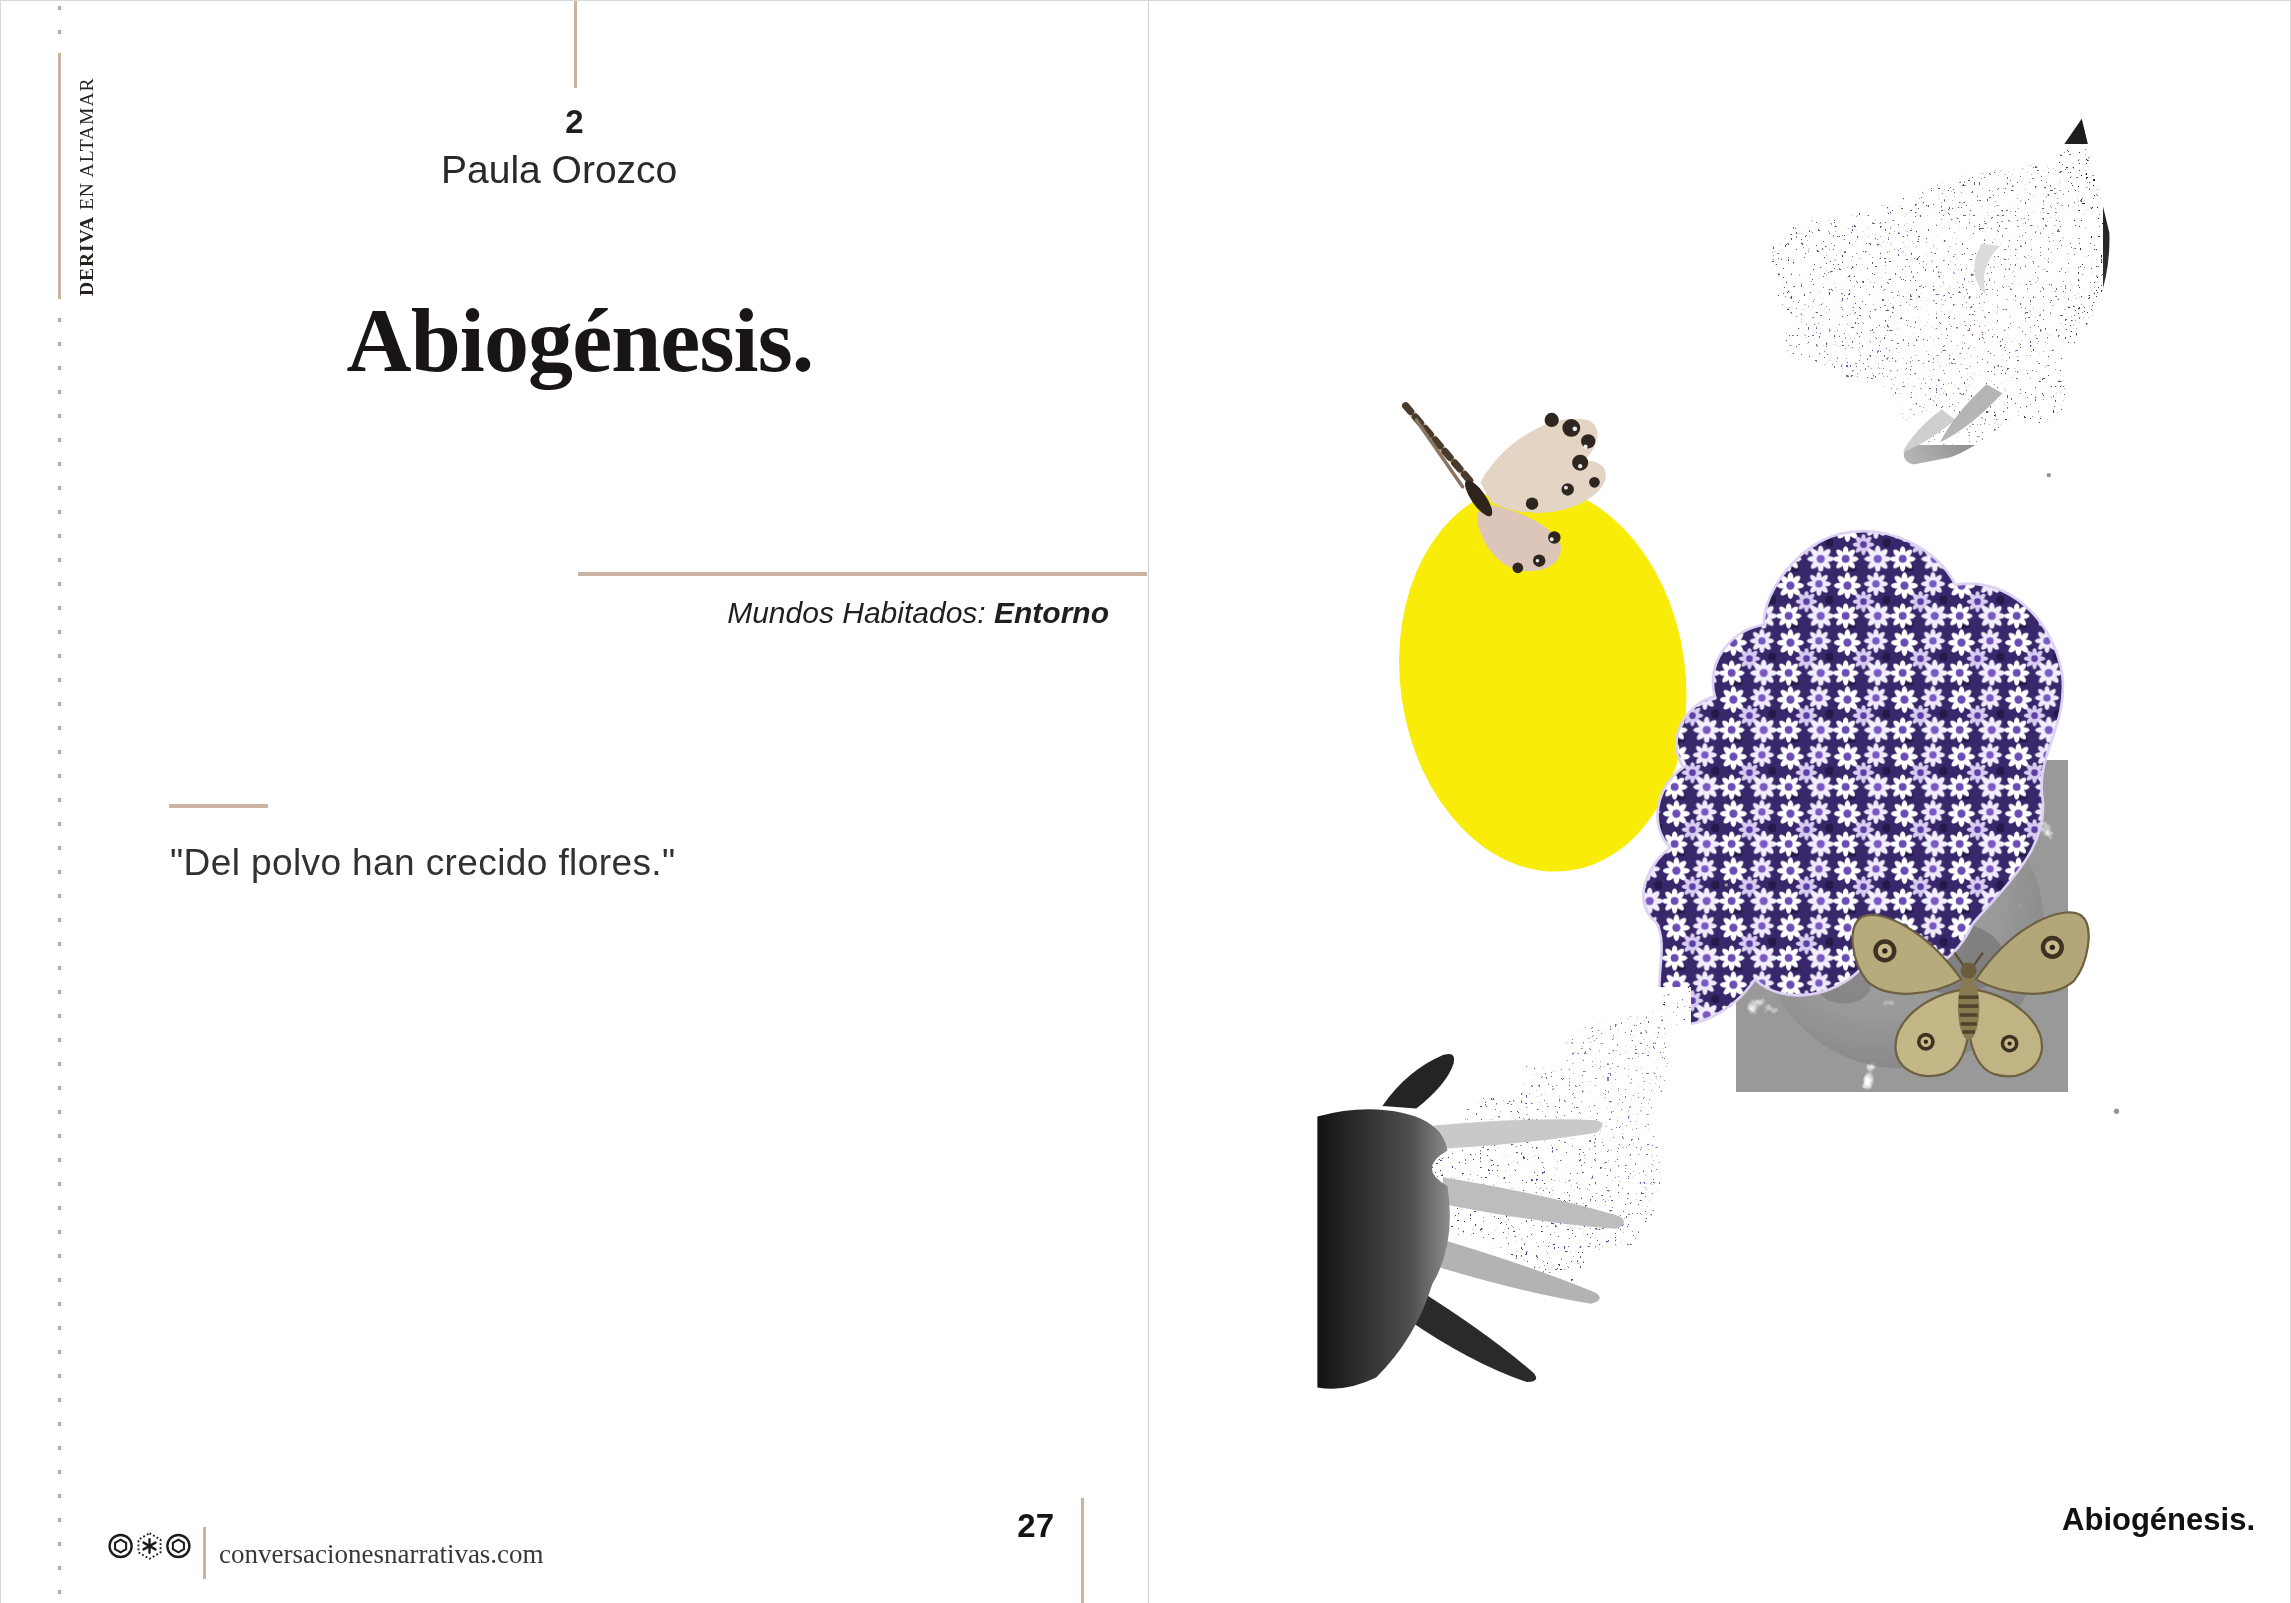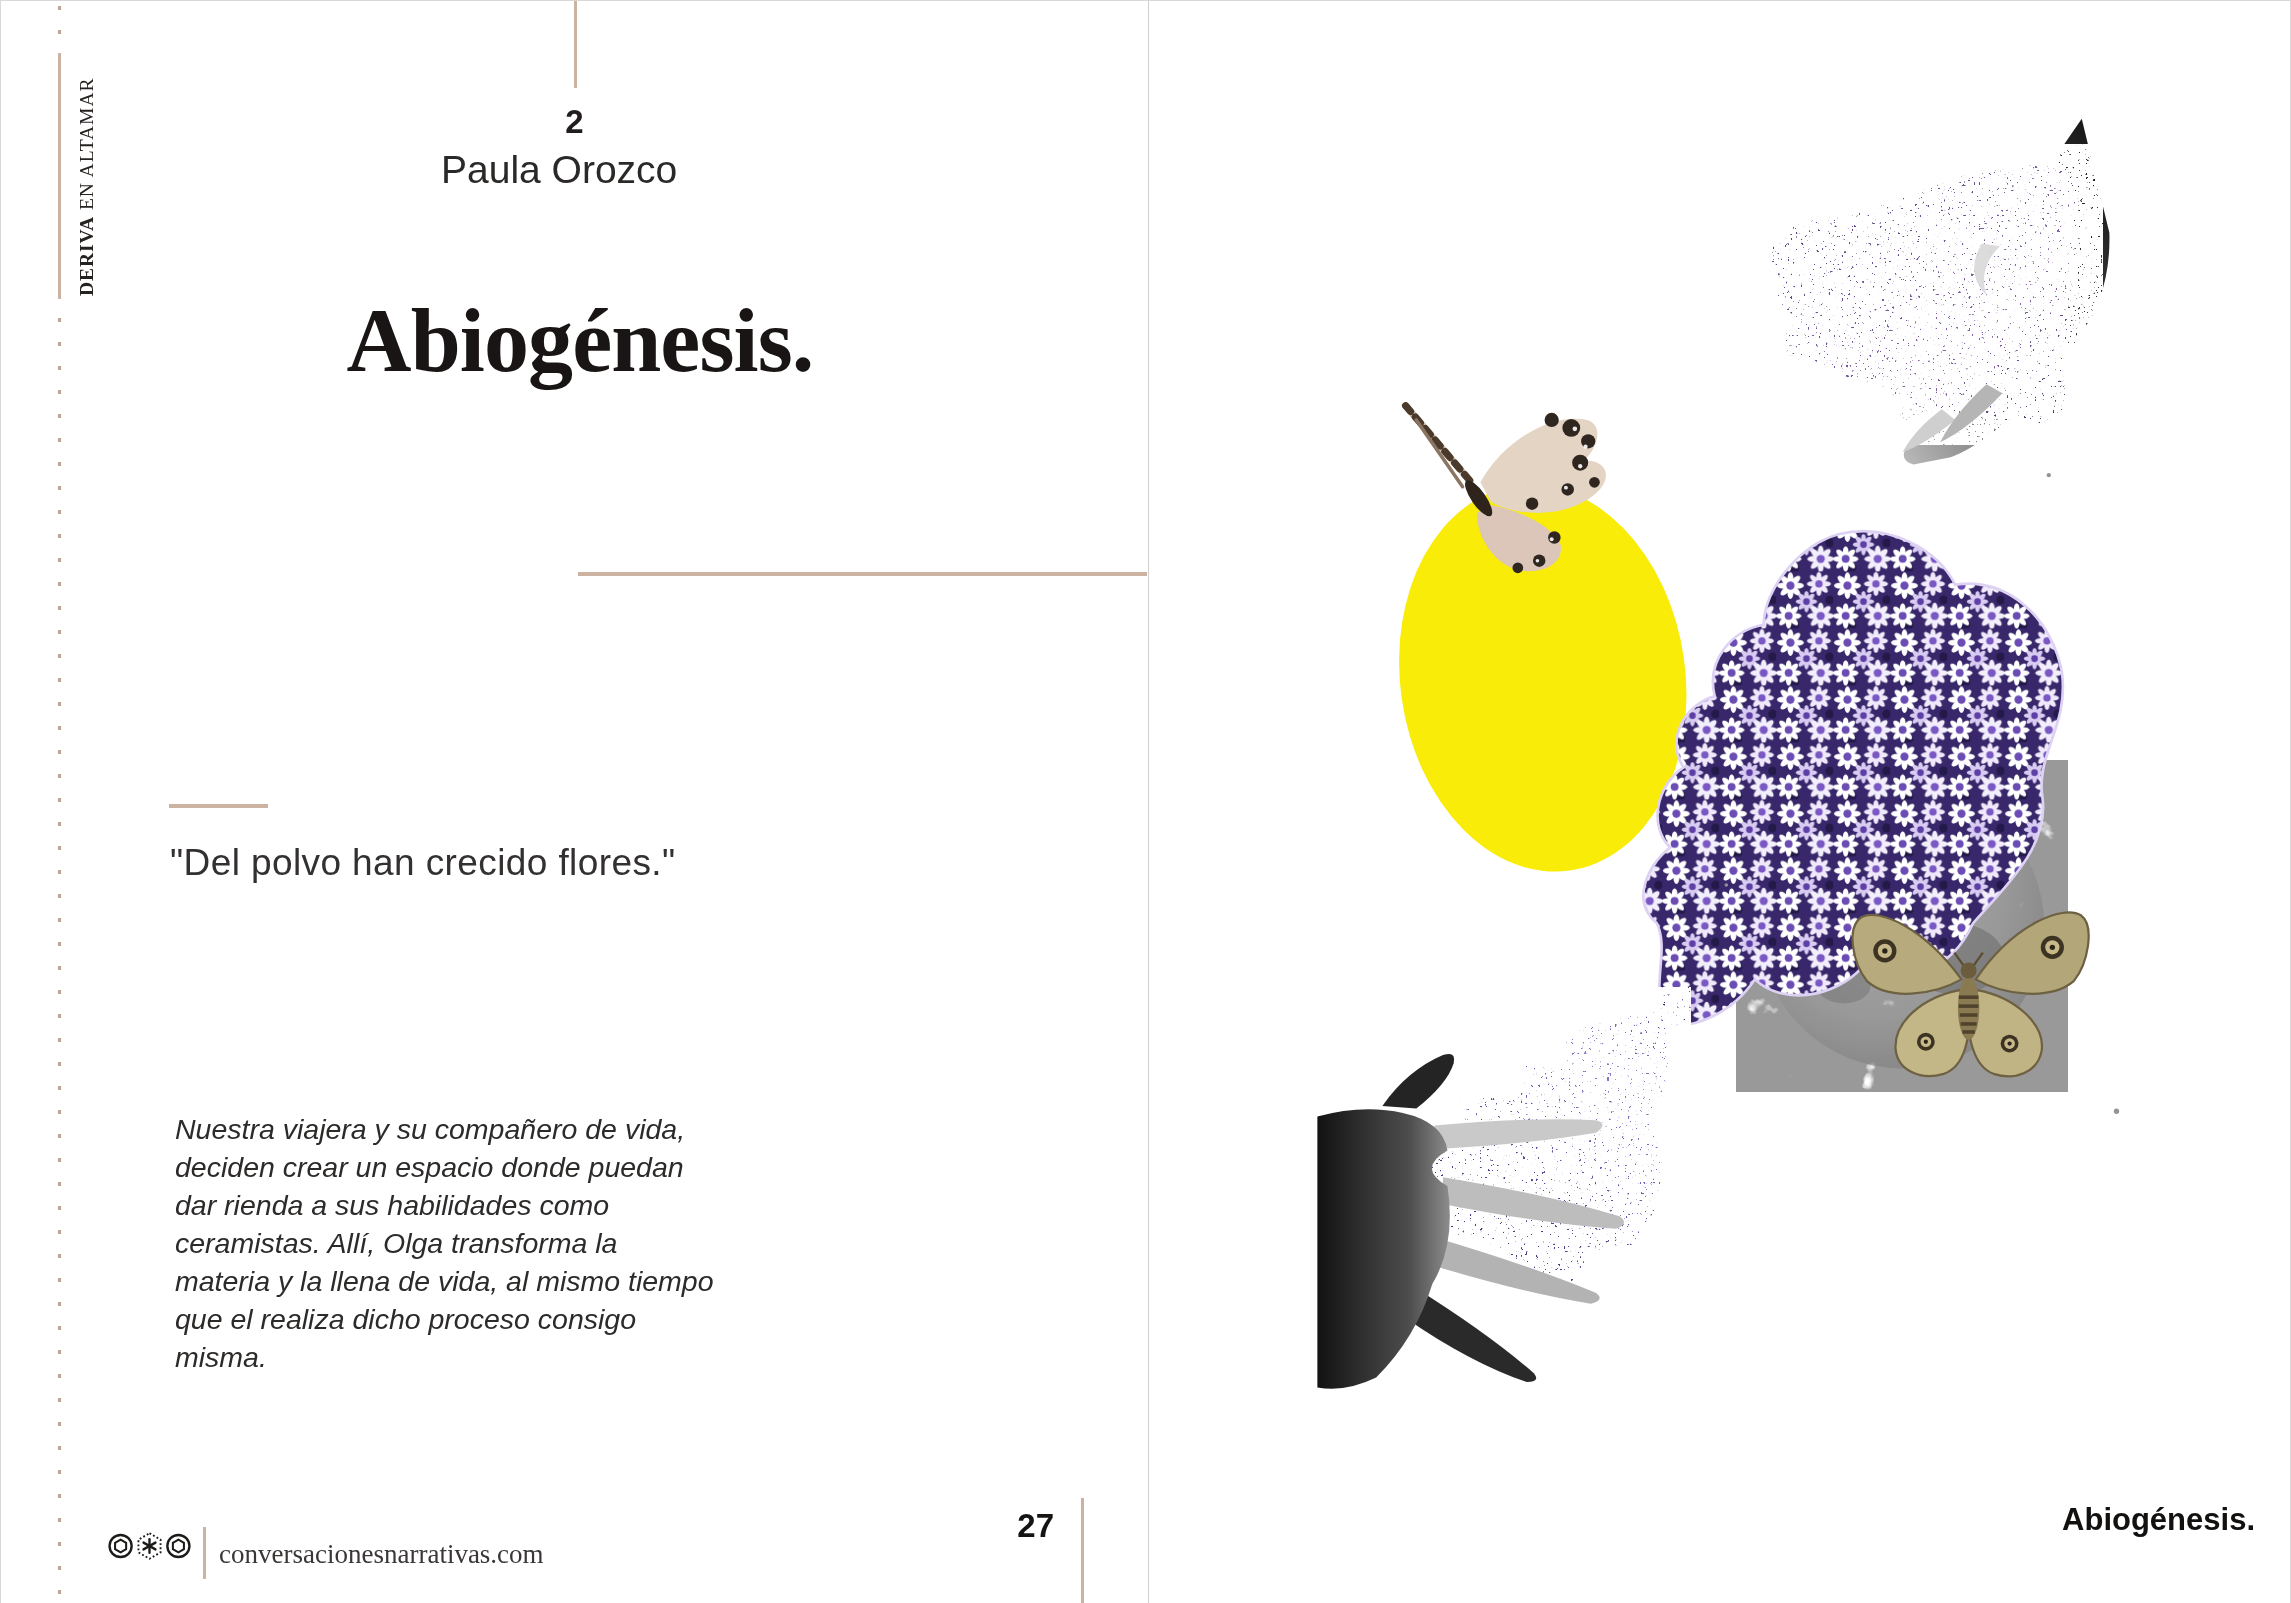--- a/index.html
+++ b/index.html
@@ -52,31 +52,25 @@
   <div class="dots dots-bottom"></div>
 
   <div class="margin-label"><span class="b">DERIVA</span><span> EN ALTAMAR</span></div>
 
   <div class="chap-line"></div>
   <div class="chap-num">2</div>
   <div class="author">Paula Orozco</div>
   <div class="title">Abiogénesis.</div>
 
   <div class="title-rule"></div>
+  <div class="section"><span class="sec-light">Mundos Habitados: </span><span class="sec-bold">Entorno</span></div>
 
   <div class="quote-rule"></div>
   <div class="quote">"Del polvo han crecido flores."</div>
 
-  <div class="body-text">Nuestra viajera y su compañero de vida,
-deciden crear un espacio donde puedan
-dar rienda a sus habilidades como
-ceramistas. Allí, Olga transforma la
-materia y la llena de vida, al mismo tiempo
-que el realiza dicho proceso consigo
-misma.</div>
 
   <svg class="footer-logo" viewBox="0 0 100 40">
     <g stroke="#1d1b1a" fill="none">
       <circle cx="16" cy="20" r="13" stroke-width="2.8"></circle>
       <polygon points="16,12.5 22.5,16.25 22.5,23.75 16,27.5 9.5,23.75 9.5,16.25" stroke-width="2.4"></polygon>
     </g>
     <g stroke="#1d1b1a" fill="none">
       <polygon points="50,5 63,12.5 63,27.5 50,35 37,27.5 37,12.5" stroke-width="2.2" stroke-dasharray="2.2 2.6"></polygon>
       <g stroke-width="2.8" stroke-linecap="round">
         <line x1="50" y1="12" x2="50" y2="28"></line>

